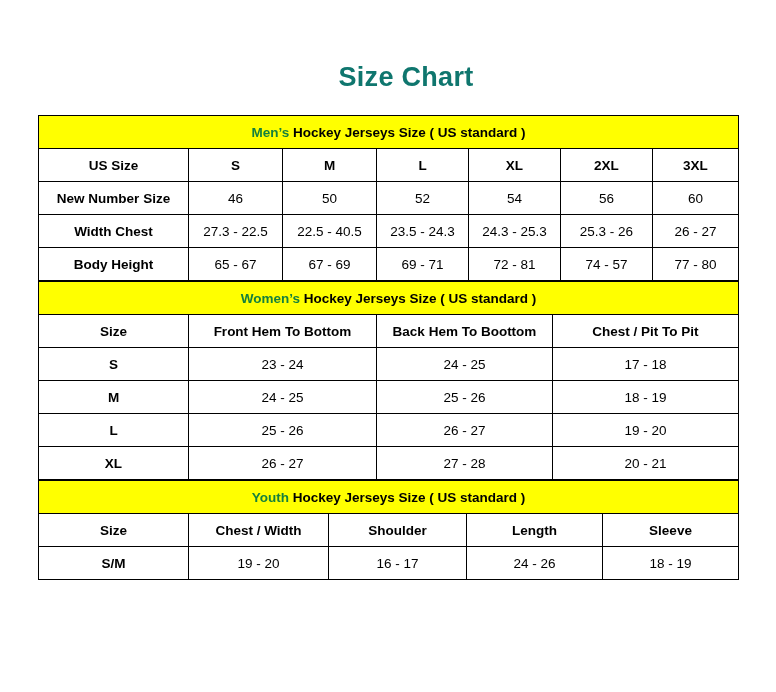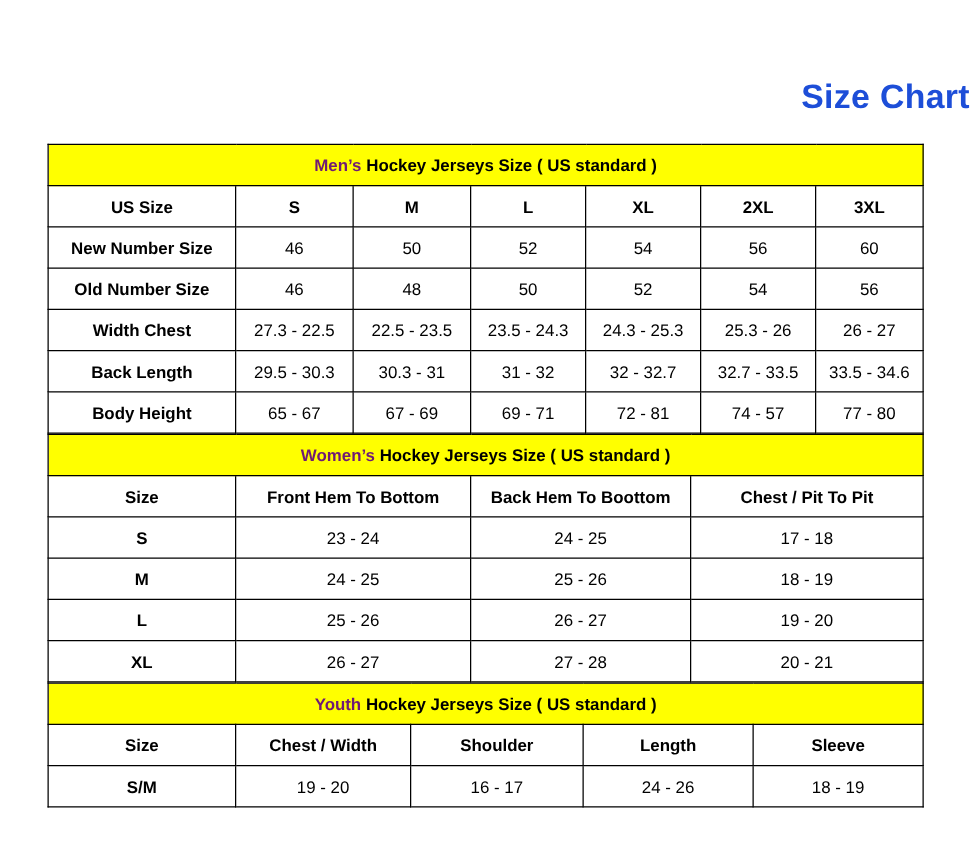--- a/index.html
+++ b/index.html
@@ -14,22 +14,22 @@
     color: #000000;
     overflow: hidden;
   }
   .page {
     width: 776px;
     height: 692px;
     position: relative;
     box-sizing: border-box;
   }
   .title {
-    text-align: right;
-    color: #1d4ed8;
+    text-align: center;
+    color: #0f766e;
     font-size: 27px;
     font-weight: bold;
     padding-top: 62px;
     letter-spacing: 0.3px;
     padding-left: 36px;
   }
   .chart-wrap {
     margin: 22px 38px 0 38px;
   }
   table.size-table {
@@ -45,21 +45,21 @@
     height: 28px;
     padding: 2px 2px;
   }
   td.banner {
     background: #ffff00;
     font-weight: bold;
     font-size: 15px;
     height: 30px;
   }
   .banner .accent {
-    color: #701a75;
+    color: #15803d;
   }
   td.rowhead {
     font-weight: bold;
   }
   td.colhead {
     font-weight: bold;
   }
 </style>
 </head>
 <body>
@@ -96,45 +96,27 @@
         <tr>
           <td class="rowhead">New Number Size</td>
           <td>46</td>
           <td>50</td>
           <td>52</td>
           <td>54</td>
           <td>56</td>
           <td>60</td>
         </tr>
         <tr>
-          <td class="rowhead">Old Number Size</td>
-          <td>46</td>
-          <td>48</td>
-          <td>50</td>
-          <td>52</td>
-          <td>54</td>
-          <td>56</td>
-        </tr>
-        <tr>
           <td class="rowhead">Width Chest</td>
           <td>27.3 - 22.5</td>
-          <td>22.5 - 23.5</td>
+          <td>22.5 - 40.5</td>
           <td>23.5 - 24.3</td>
           <td>24.3 - 25.3</td>
           <td>25.3 - 26</td>
           <td>26 - 27</td>
-        </tr>
-        <tr>
-          <td class="rowhead">Back Length</td>
-          <td>29.5 - 30.3</td>
-          <td>30.3 - 31</td>
-          <td>31 - 32</td>
-          <td>32 - 32.7</td>
-          <td>32.7 - 33.5</td>
-          <td>33.5 - 34.6</td>
         </tr>
         <tr>
           <td class="rowhead">Body Height</td>
           <td>65 - 67</td>
           <td>67 - 69</td>
           <td>69 - 71</td>
           <td>72 - 81</td>
           <td>74 - 57</td>
           <td>77 - 80</td>
         </tr>

